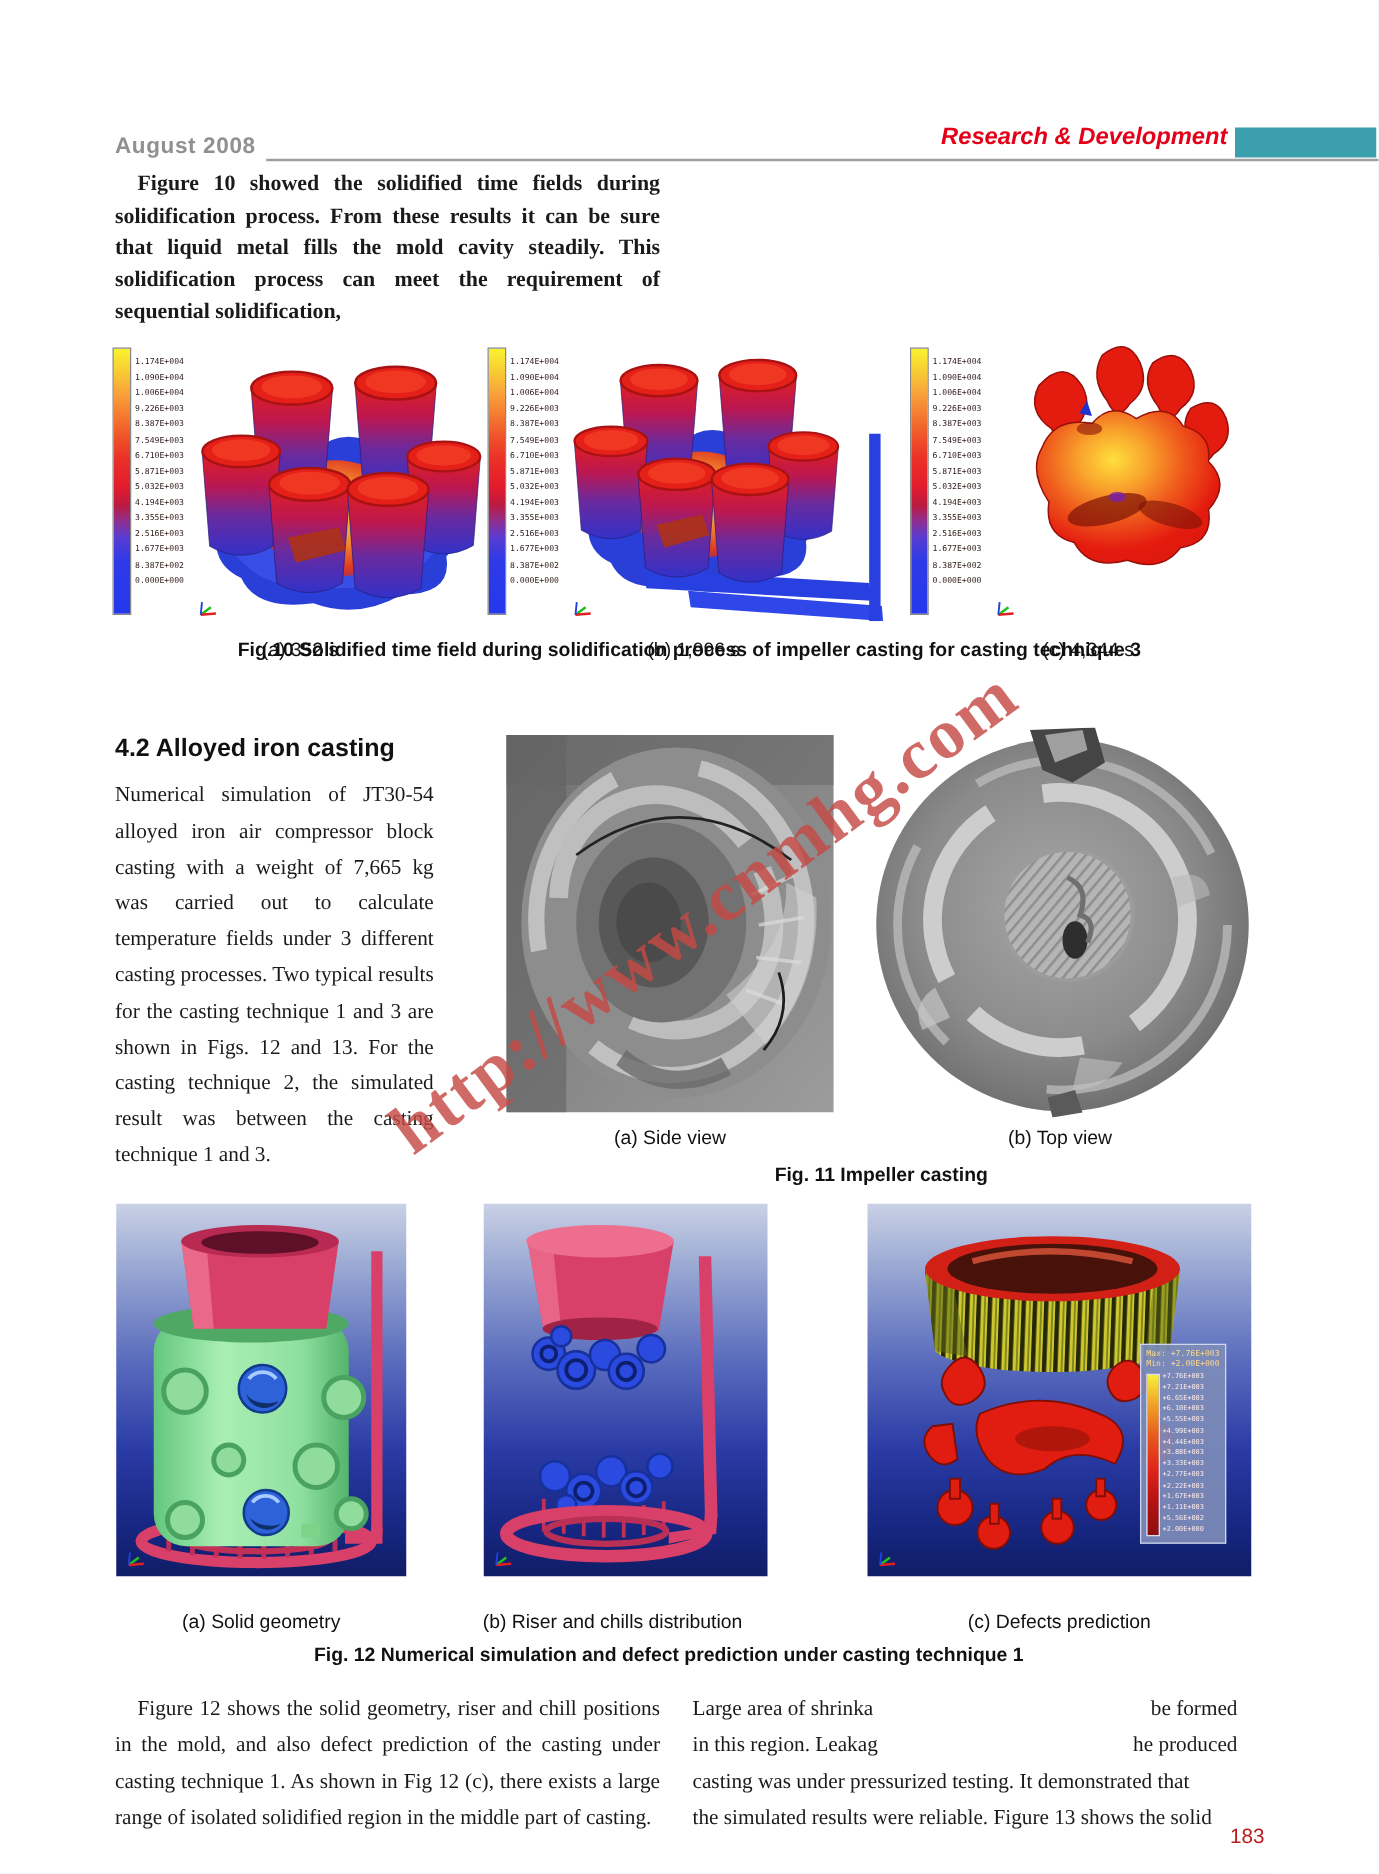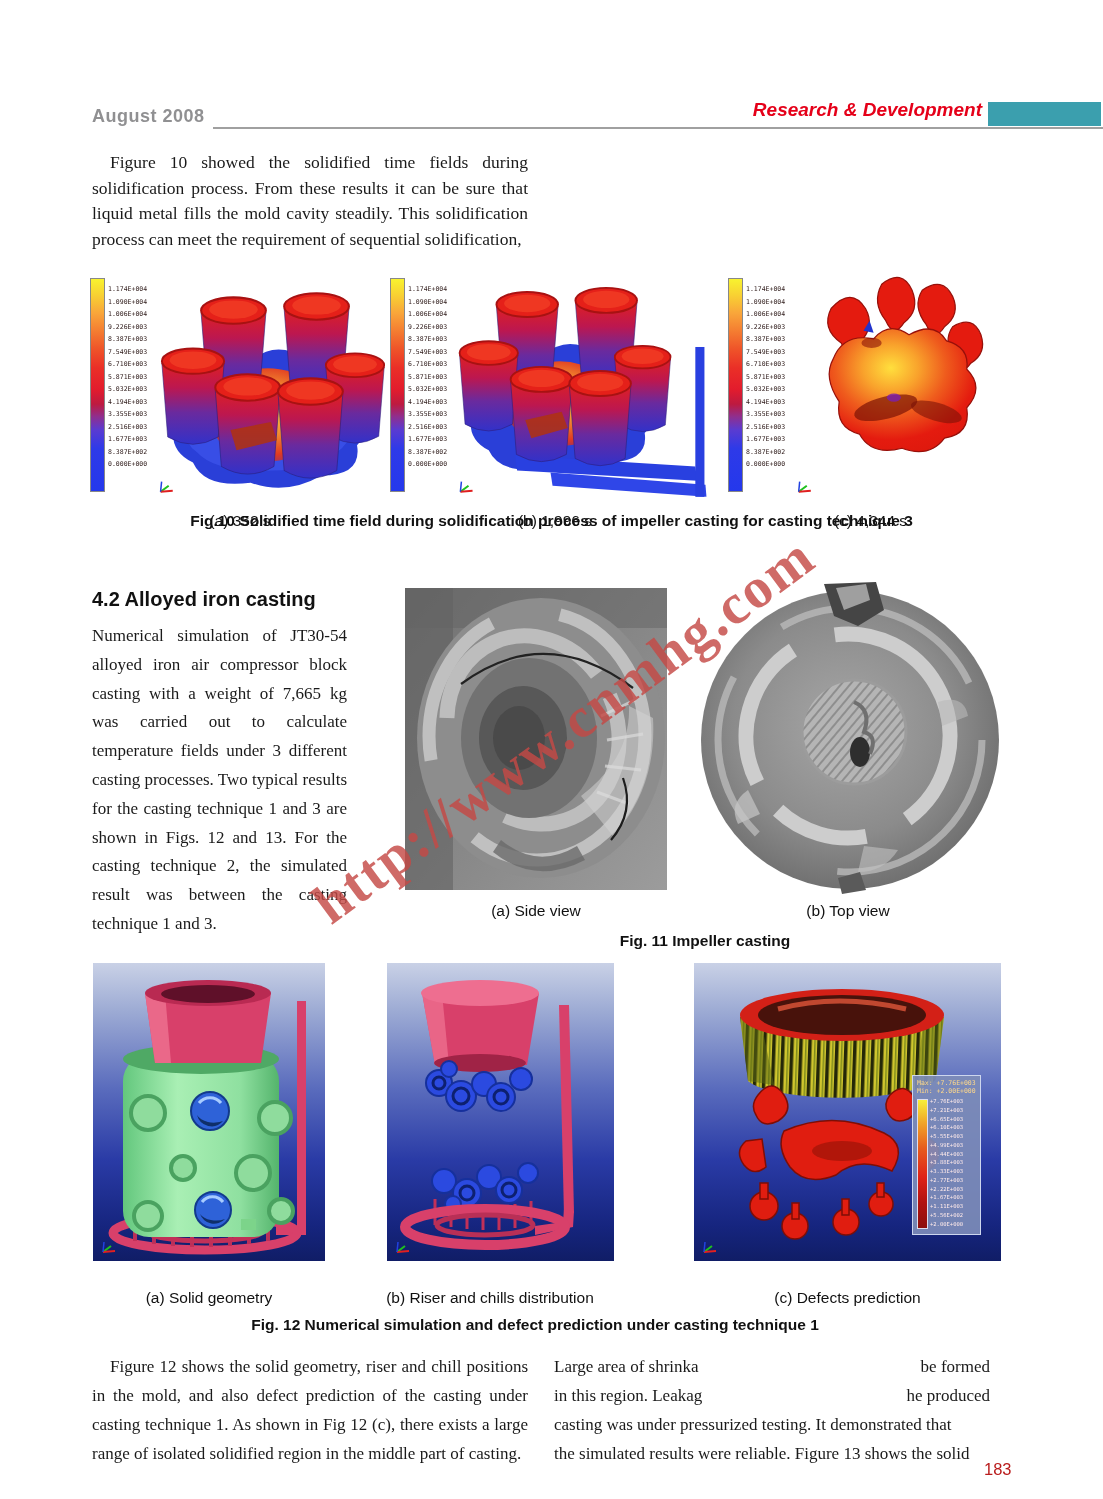--- a/index.html
+++ b/index.html
@@ -132,21 +132,21 @@
   </defs>
 </svg>
 
 <div id="page">
 
   <div class="hdr-date">August 2008</div>
   <div class="hdr-line"></div>
   <div class="hdr-section">Research &amp; Development</div>
   <div class="hdr-bar"></div>
 
-  <div class="twocol" style="top:150px;">
+  <div class="twocol" style="top:134px;font-weight:bold;">
     <div class="col indent">Figure 10 showed the solidified time fields during solidification process. From these results it can be sure that liquid metal fills the mold cavity steadily. This solidification process can meet the requirement of sequential solidification,</div>
   </div>
 
   <div class="f10-panel" style="left:90px;width:300px;">
     <div class="leg">
       <div class="leg-bar"></div>
       <div class="leg-labels">
           <div class="leg-label">1.174E+004</div>
           <div class="leg-label">1.090E+004</div>
           <div class="leg-label">1.006E+004</div>

